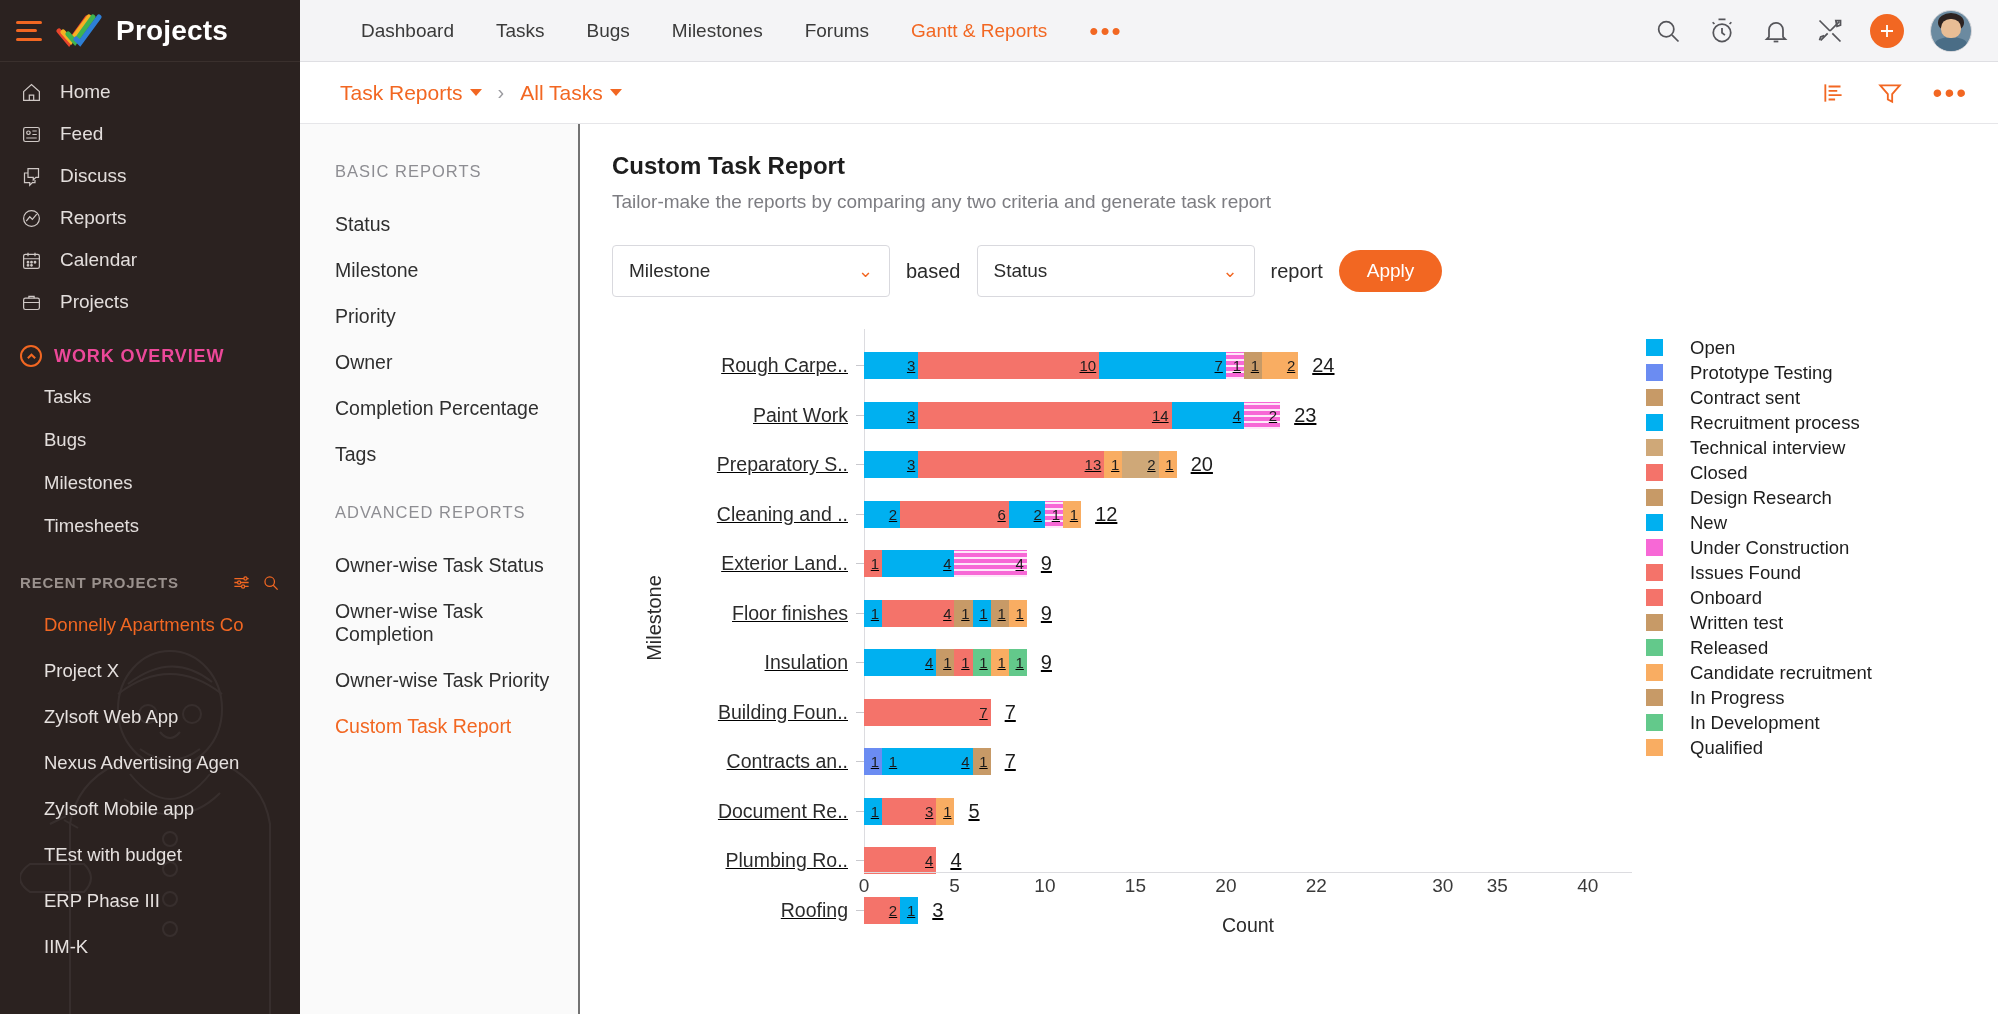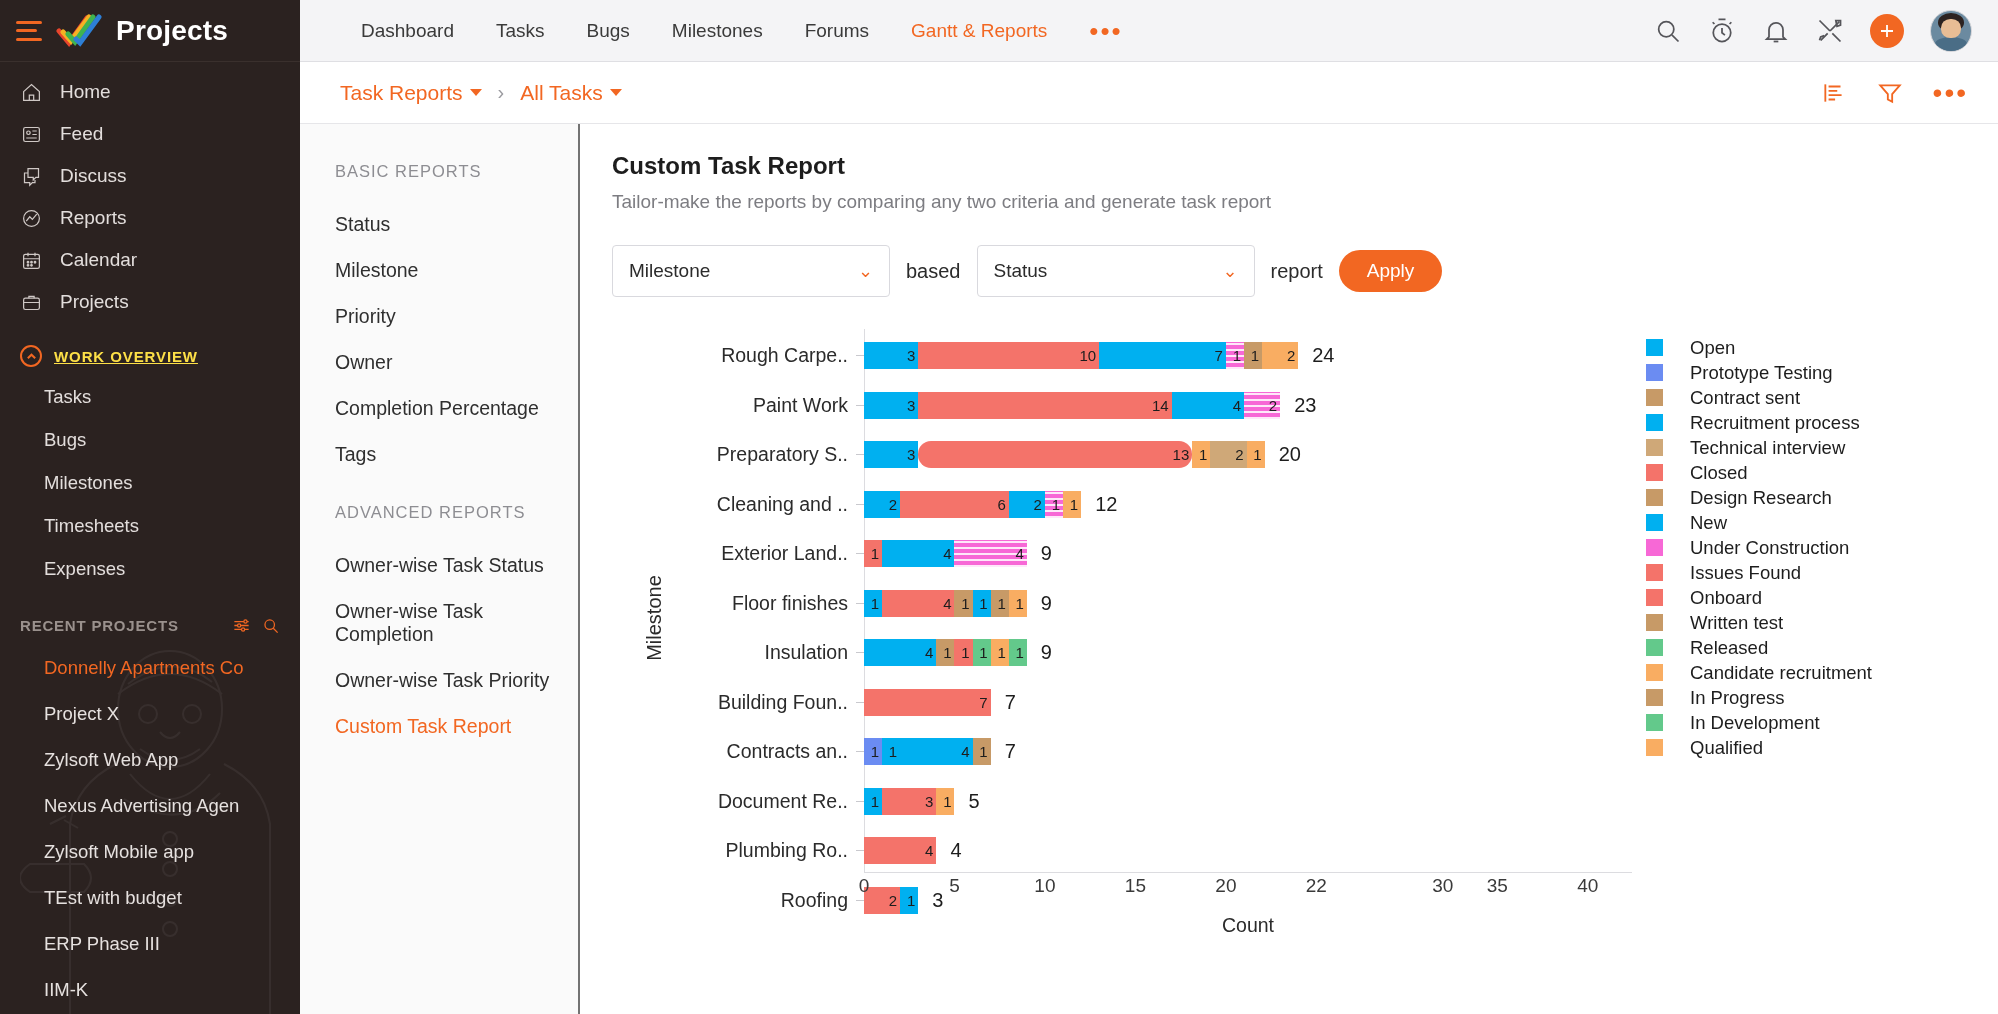--- a/index.html
+++ b/index.html
@@ -41,21 +41,21 @@
     display: flex; align-items: center; gap: 17px;
     height: 42px; padding-left: 20px;
     color: #e3dedc; font-size: 19px; cursor: pointer;
   }
   .sb-ico { width: 23px; height: 23px; display: inline-flex; align-items: center; justify-content: center; color: #cfc8c5; }
   .sb-ico svg { width: 21px; height: 21px; stroke: currentColor; fill: none; stroke-width: 1.4; }
 
   .sb-sect {
     display: flex; align-items: center; gap: 12px;
     padding: 22px 20px 8px 20px;
-    color: #fde047; font-size: 15px; font-weight: 600; letter-spacing: .9px; text-decoration: underline;
+    color: #ec4899; font-size: 18px; font-weight: 600; letter-spacing: .9px;
   }
   .sb-sect .circ {
     width: 22px; height: 22px; border: 2px solid #f26722; border-radius: 50%;
     display: inline-flex; align-items: center; justify-content: center; color: #f26722;
     flex: 0 0 22px;
   }
   .sb-sect .circ svg { width: 11px; height: 11px; stroke: currentColor; fill: none; stroke-width: 2.2; }
   .sb-sub {
     height: 43px; display: flex; align-items: center;
     padding-left: 44px; color: #e3dedc; font-size: 18.5px; cursor: pointer;
@@ -159,21 +159,21 @@
 
   
   .chartwrap { display: flex; margin-top: 26px; }
   .chartbox { position: relative; width: 1020px; height: 590px; }
   .ylabel {
     position: absolute; left: 0; top: 50%;
     transform: translateY(-50%) rotate(-90deg); transform-origin: center;
     font-size: 20px; color: #2b2b2b; white-space: nowrap;
   }
   .plot { position: absolute; left: 44px; top: 0; right: 0; bottom: 0; }
-  .rows { position: absolute; left: 0; top: 8px; right: 0; }
+  .rows { position: absolute; left: 0; top: 18px; right: 0; text-decoration: underline; }
   .row { display: flex; align-items: center; height: 49.5px; }
   .rlabel {
     width: 200px; flex: 0 0 200px; text-align: right;
     font-size: 19.5px; color: #2b2b2b; padding-right: 8px; white-space: nowrap;
   }
   .tickmark { width: 8px; height: 1px; background: #c9c9ce; flex: 0 0 8px; }
   .barslot { flex: 1; display: flex; align-items: center; height: 100%; position: relative; }
   .bar { height: 27px; display: flex; }
   .seg {
     display: flex; align-items: center; justify-content: flex-end;
@@ -318,23 +318,20 @@
       </div>
     <div class="sb-sub">
         <span>Bugs</span>
       </div>
     <div class="sb-sub">
         <span>Milestones</span>
       </div>
     <div class="sb-sub">
         <span>Timesheets</span>
       </div>
-    <div class="sb-sub">
-        <span>Expenses</span>
-      </div>
 
     <div class="sb-sect2">
       <span>RECENT PROJECTS</span>
       <span class="spacer"></span>
       <span class="mini">
         <svg viewBox="0 0 24 24">
             <path d="M3 7h12M19 7h2M3 12h4M11 12h10M3 17h9M16 17h5"></path>
             <circle cx="17" cy="7" r="2"></circle>
             <circle cx="9" cy="12" r="2"></circle>
             <circle cx="14" cy="17" r="2"></circle>
@@ -544,21 +541,21 @@
                     </div>
                   </div>
                   <div class="row">
                     <div class="rlabel">Preparatory S..</div>
                     <div class="tickmark"></div>
                     <div class="barslot">
                       <div class="bar">
                         <div class="seg" style="width: 54.2857px; background: rgb(0, 176, 240);">
                           <span>3</span>
                         </div>
-                        <div class="seg" style="width: 274px; background: rgb(244, 115, 106); border-radius: 13px;">
+                        <div class="seg" style="width: 186px; background: rgb(244, 115, 106);">
                           <span>13</span>
                         </div>
                         <div class="seg" style="width: 18.0952px; background: rgb(249, 173, 98);">
                           <span>1</span>
                         </div>
                         <div class="seg" style="width: 36.1905px; background: rgb(207, 168, 120);">
                           <span>2</span>
                         </div>
                         <div class="seg" style="width: 18.0952px; background: rgb(249, 173, 98);">
                           <span>1</span>

